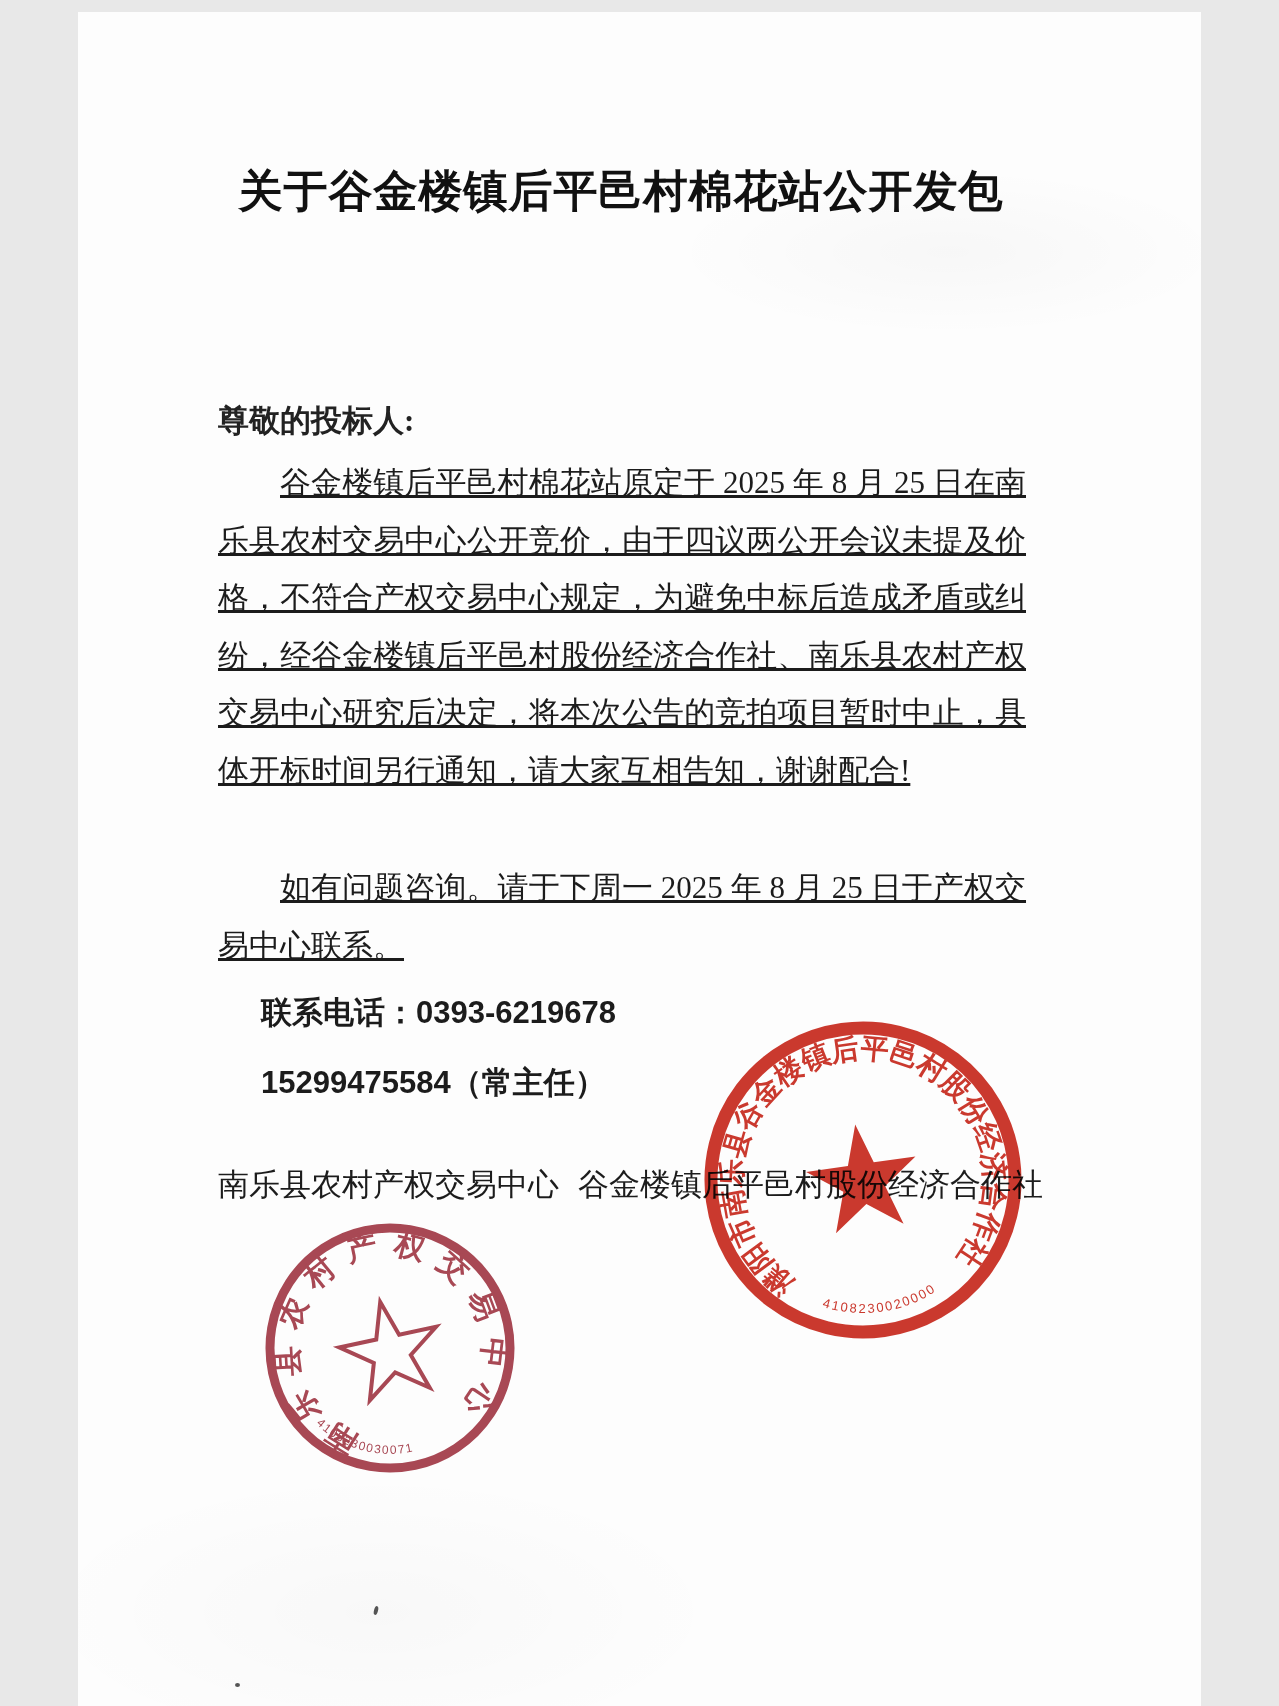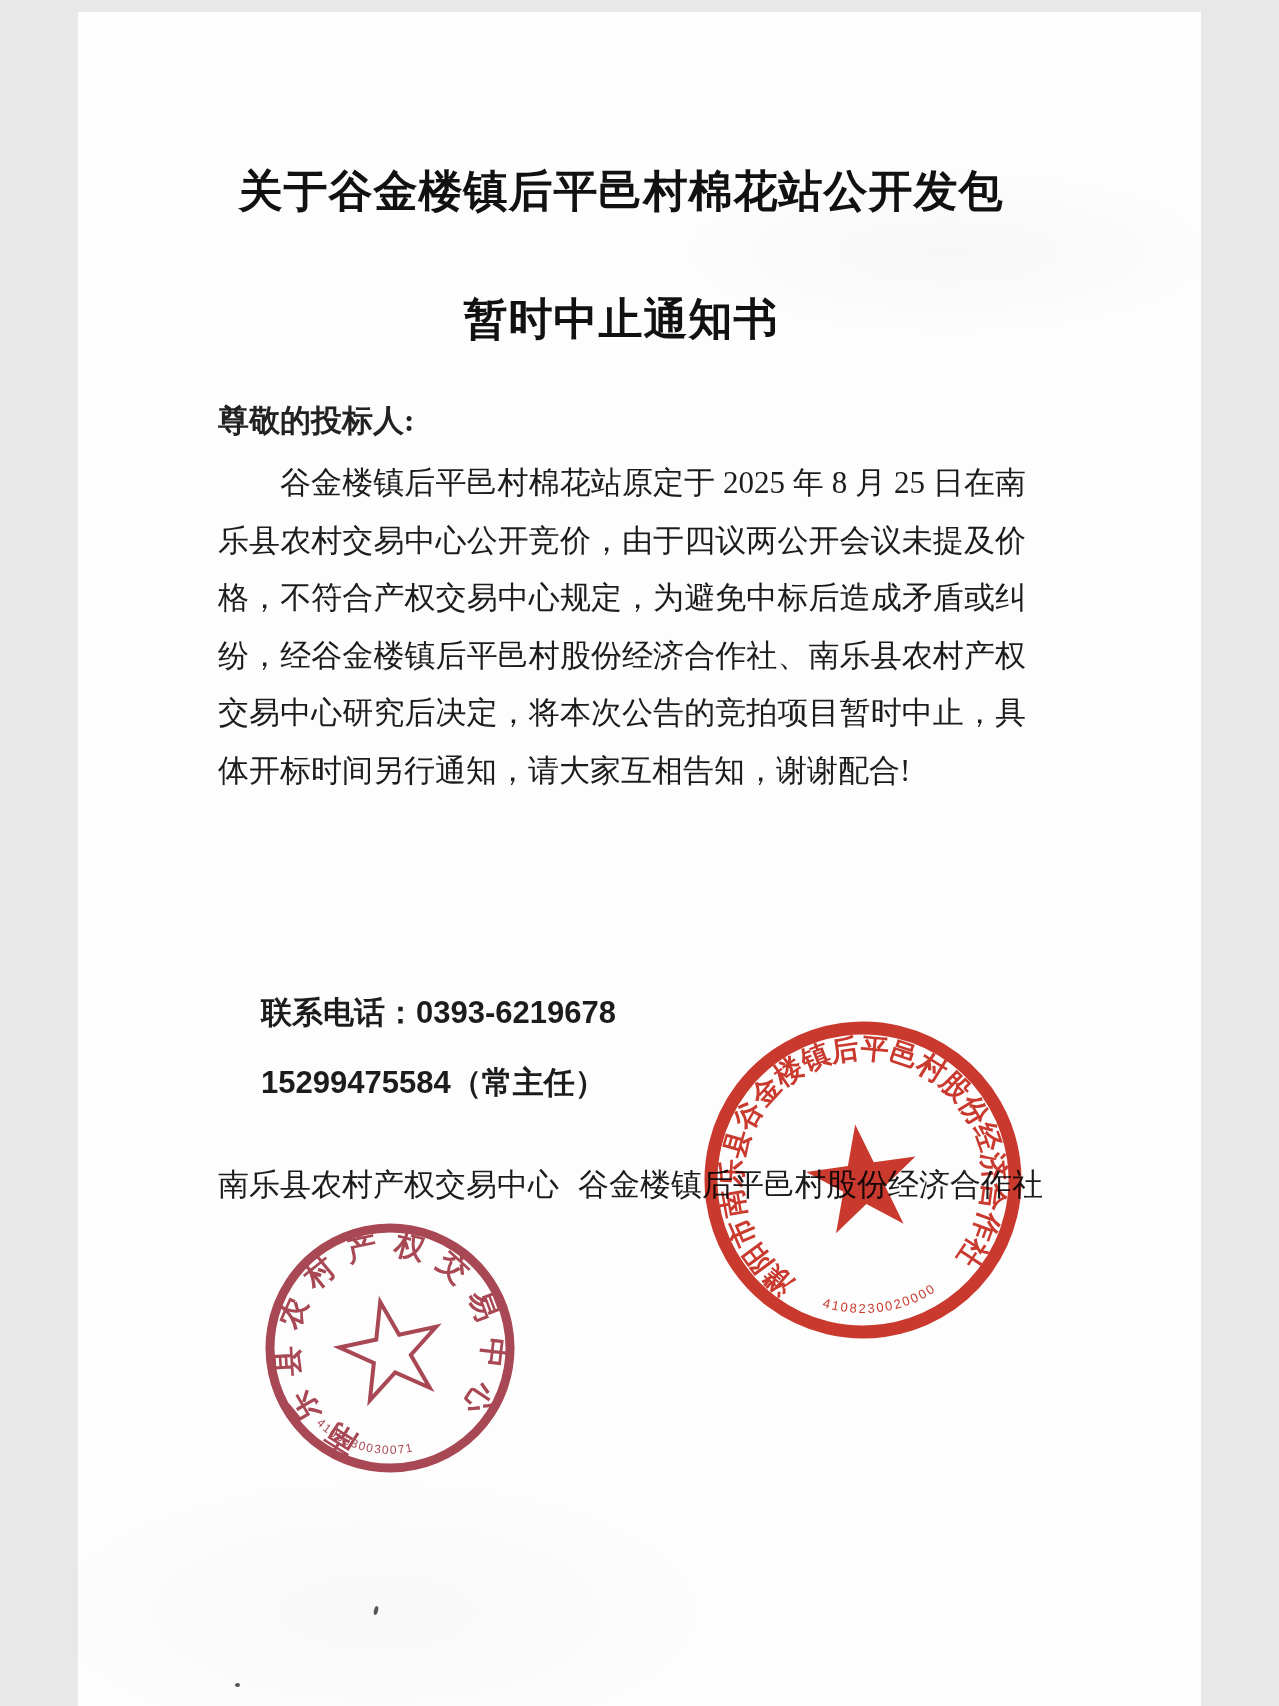--- a/index.html
+++ b/index.html
@@ -48,20 +48,21 @@
     position: absolute;
     left: 140px;
     width: 808px;
     margin: 0;
     font-size: 31px;
     line-height: 57.5px;
     text-align: justify;
     text-justify: inter-character;
     text-indent: 2em;
     color: #1c1c1c;
+    text-decoration: underline;
   }
   .para-1 { top: 442px; }
   .para-2 { top: 847px; }
 
   .contact-line {
     position: absolute;
     left: 183px;
     margin: 0;
     font-size: 31px;
     font-weight: 600;
@@ -114,26 +115,26 @@
   }
   .speck-1 { left: 296px; top: 1594px; width: 4px; height: 9px; transform: rotate(15deg); }
   .speck-2 { left: 157px; top: 1671px; width: 5px; height: 4px; }
 </style>
 </head>
 <body>
 
 <div class="page">
 
   <h1 class="title title-1">关于谷金楼镇后平邑村棉花站公开发包</h1>
-  <h1 class="title title-2">暂时中止通知书</h1>
 
   <p class="salutation">尊敬的投标人:</p>
 
   <p class="body-para para-1">谷金楼镇后平邑村棉花站原定于 2025 年 8 月 25 日在南乐县农村交易中心公开竞价，由于四议两公开会议未提及价格，不符合产权交易中心规定，为避免中标后造成矛盾或纠纷，经谷金楼镇后平邑村股份经济合作社、南乐县农村产权交易中心研究后决定，将本次公告的竞拍项目暂时中止，具体开标时间另行通知，请大家互相告知，谢谢配合!</p>
 
+  <p class="body-para para-2">如有问题咨询。请于下周一 2025 年 8 月 25 日于产权交易中心联系。</p>
 
   <p class="contact-line contact-1"><span>联系电话：</span><span>0393-6219678</span></p>
 
   <p class="contact-line contact-2">15299475584（常主任）</p>
 
   <p class="signature signature-left">南乐县农村产权交易中心</p>
   <p class="signature signature-right">谷金楼镇后平邑村股份经济合作社</p>
 
 
   <svg class="stamp stamp-right" width="340" height="340" viewBox="0 0 340 340">

